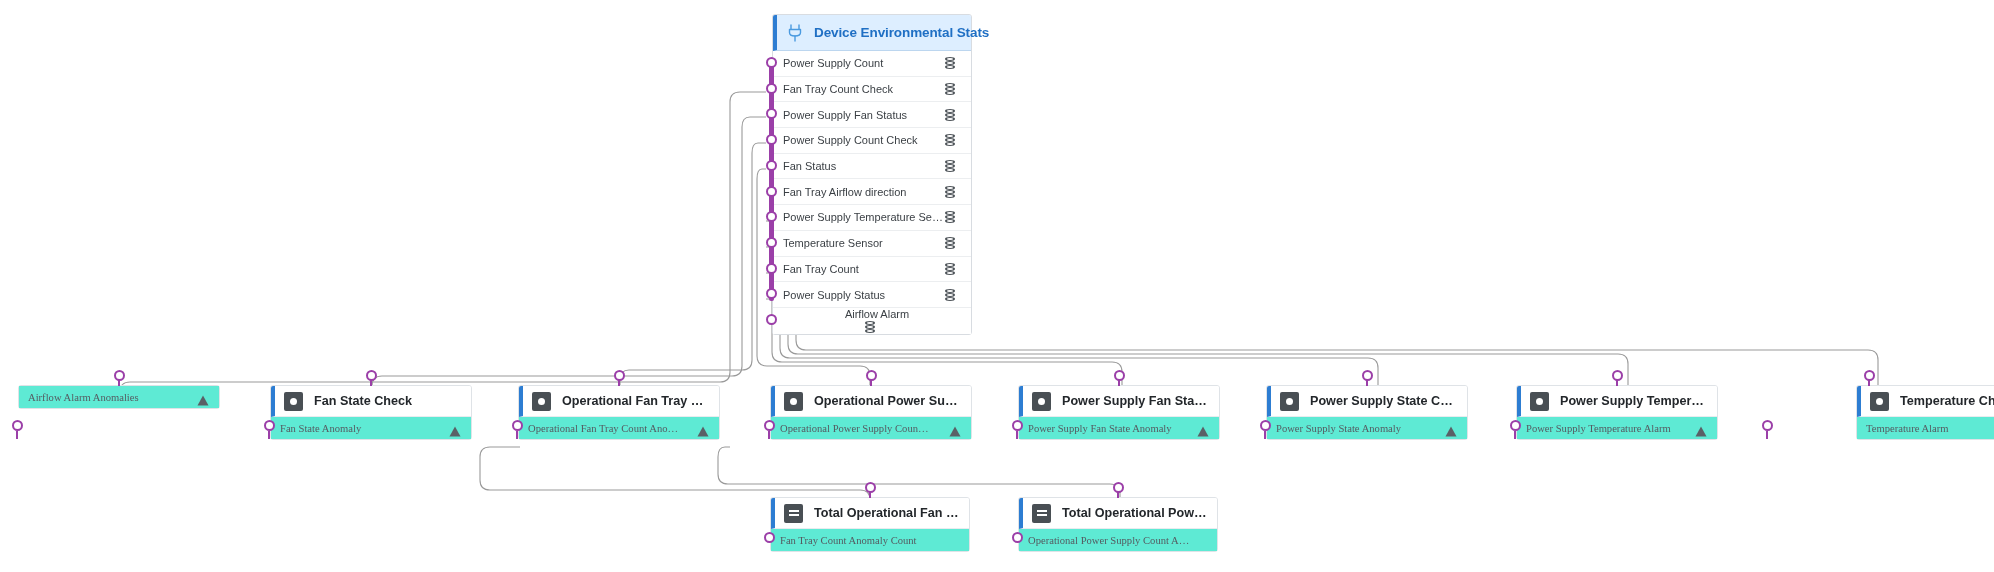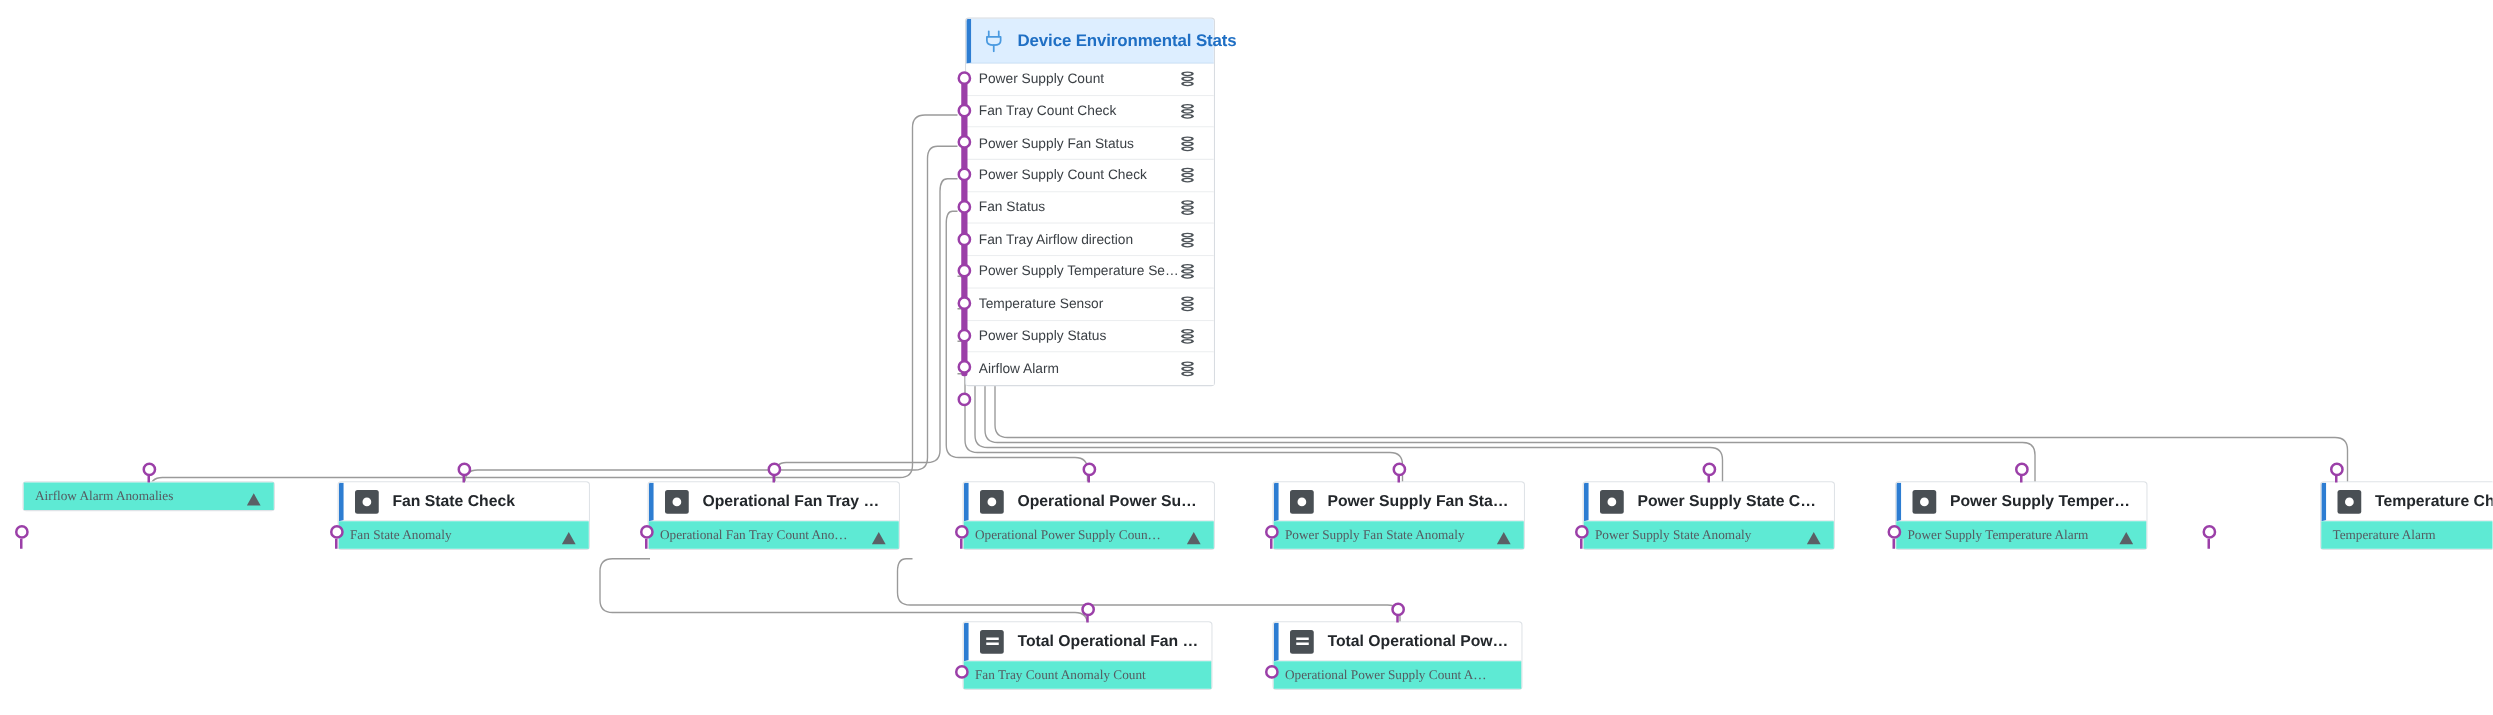--- a/index.html
+++ b/index.html
@@ -40,21 +40,21 @@
     white-space: nowrap;
   }
   .src-row {
     position: relative;
     display: flex; align-items: center;
     height: 25.7px;
     border-bottom: 1px solid #eceef0;
     padding-left: 10px;
     background: #fff;
   }
-  .src-row:last-child { border-bottom: none; }
+  .src-row:last-child { border-bottom: none; flex-direction: column; }
   .src-row .rlabel {
     font-size: 11px; color: #3a3f44;
     white-space: nowrap; overflow: hidden; text-overflow: ellipsis;
     flex: 1 1 auto;
   }
   .src-row .db-ico { width: 14px; height: 14px; margin-right: 14px; flex: 0 0 14px; }
 
   
   .spine {
     position: absolute; width: 5px;
@@ -229,20 +229,31 @@
               <ellipse cx="7" cy="3" rx="5" ry="1.9" fill="#4d5358"></ellipse>
               <ellipse cx="7" cy="7" rx="5" ry="1.9" fill="#4d5358"></ellipse>
               <ellipse cx="7" cy="11" rx="5" ry="1.9" fill="#4d5358"></ellipse>
               <ellipse cx="7" cy="3" rx="3.1" ry="0.9" fill="#ffffff"></ellipse>
               <ellipse cx="7" cy="7" rx="3.1" ry="0.9" fill="#ffffff"></ellipse>
               <ellipse cx="7" cy="11" rx="3.1" ry="0.9" fill="#ffffff"></ellipse>
             </svg></span>
         </div>
         <div class="src-row">
           <span class="rlabel">Temperature Sensor</span>
+          <span class="db-ico"><svg viewBox="0 0 14 14" width="14" height="14">
+              <ellipse cx="7" cy="3" rx="5" ry="1.9" fill="#4d5358"></ellipse>
+              <ellipse cx="7" cy="7" rx="5" ry="1.9" fill="#4d5358"></ellipse>
+              <ellipse cx="7" cy="11" rx="5" ry="1.9" fill="#4d5358"></ellipse>
+              <ellipse cx="7" cy="3" rx="3.1" ry="0.9" fill="#ffffff"></ellipse>
+              <ellipse cx="7" cy="7" rx="3.1" ry="0.9" fill="#ffffff"></ellipse>
+              <ellipse cx="7" cy="11" rx="3.1" ry="0.9" fill="#ffffff"></ellipse>
+            </svg></span>
+        </div>
+        <div class="src-row">
+          <span class="rlabel">Fan Tray Count</span>
           <span class="db-ico"><svg viewBox="0 0 14 14" width="14" height="14">
               <ellipse cx="7" cy="3" rx="5" ry="1.9" fill="#4d5358"></ellipse>
               <ellipse cx="7" cy="7" rx="5" ry="1.9" fill="#4d5358"></ellipse>
               <ellipse cx="7" cy="11" rx="5" ry="1.9" fill="#4d5358"></ellipse>
               <ellipse cx="7" cy="3" rx="3.1" ry="0.9" fill="#ffffff"></ellipse>
               <ellipse cx="7" cy="7" rx="3.1" ry="0.9" fill="#ffffff"></ellipse>
               <ellipse cx="7" cy="11" rx="3.1" ry="0.9" fill="#ffffff"></ellipse>
             </svg></span>
         </div>
         <div class="src-row">

